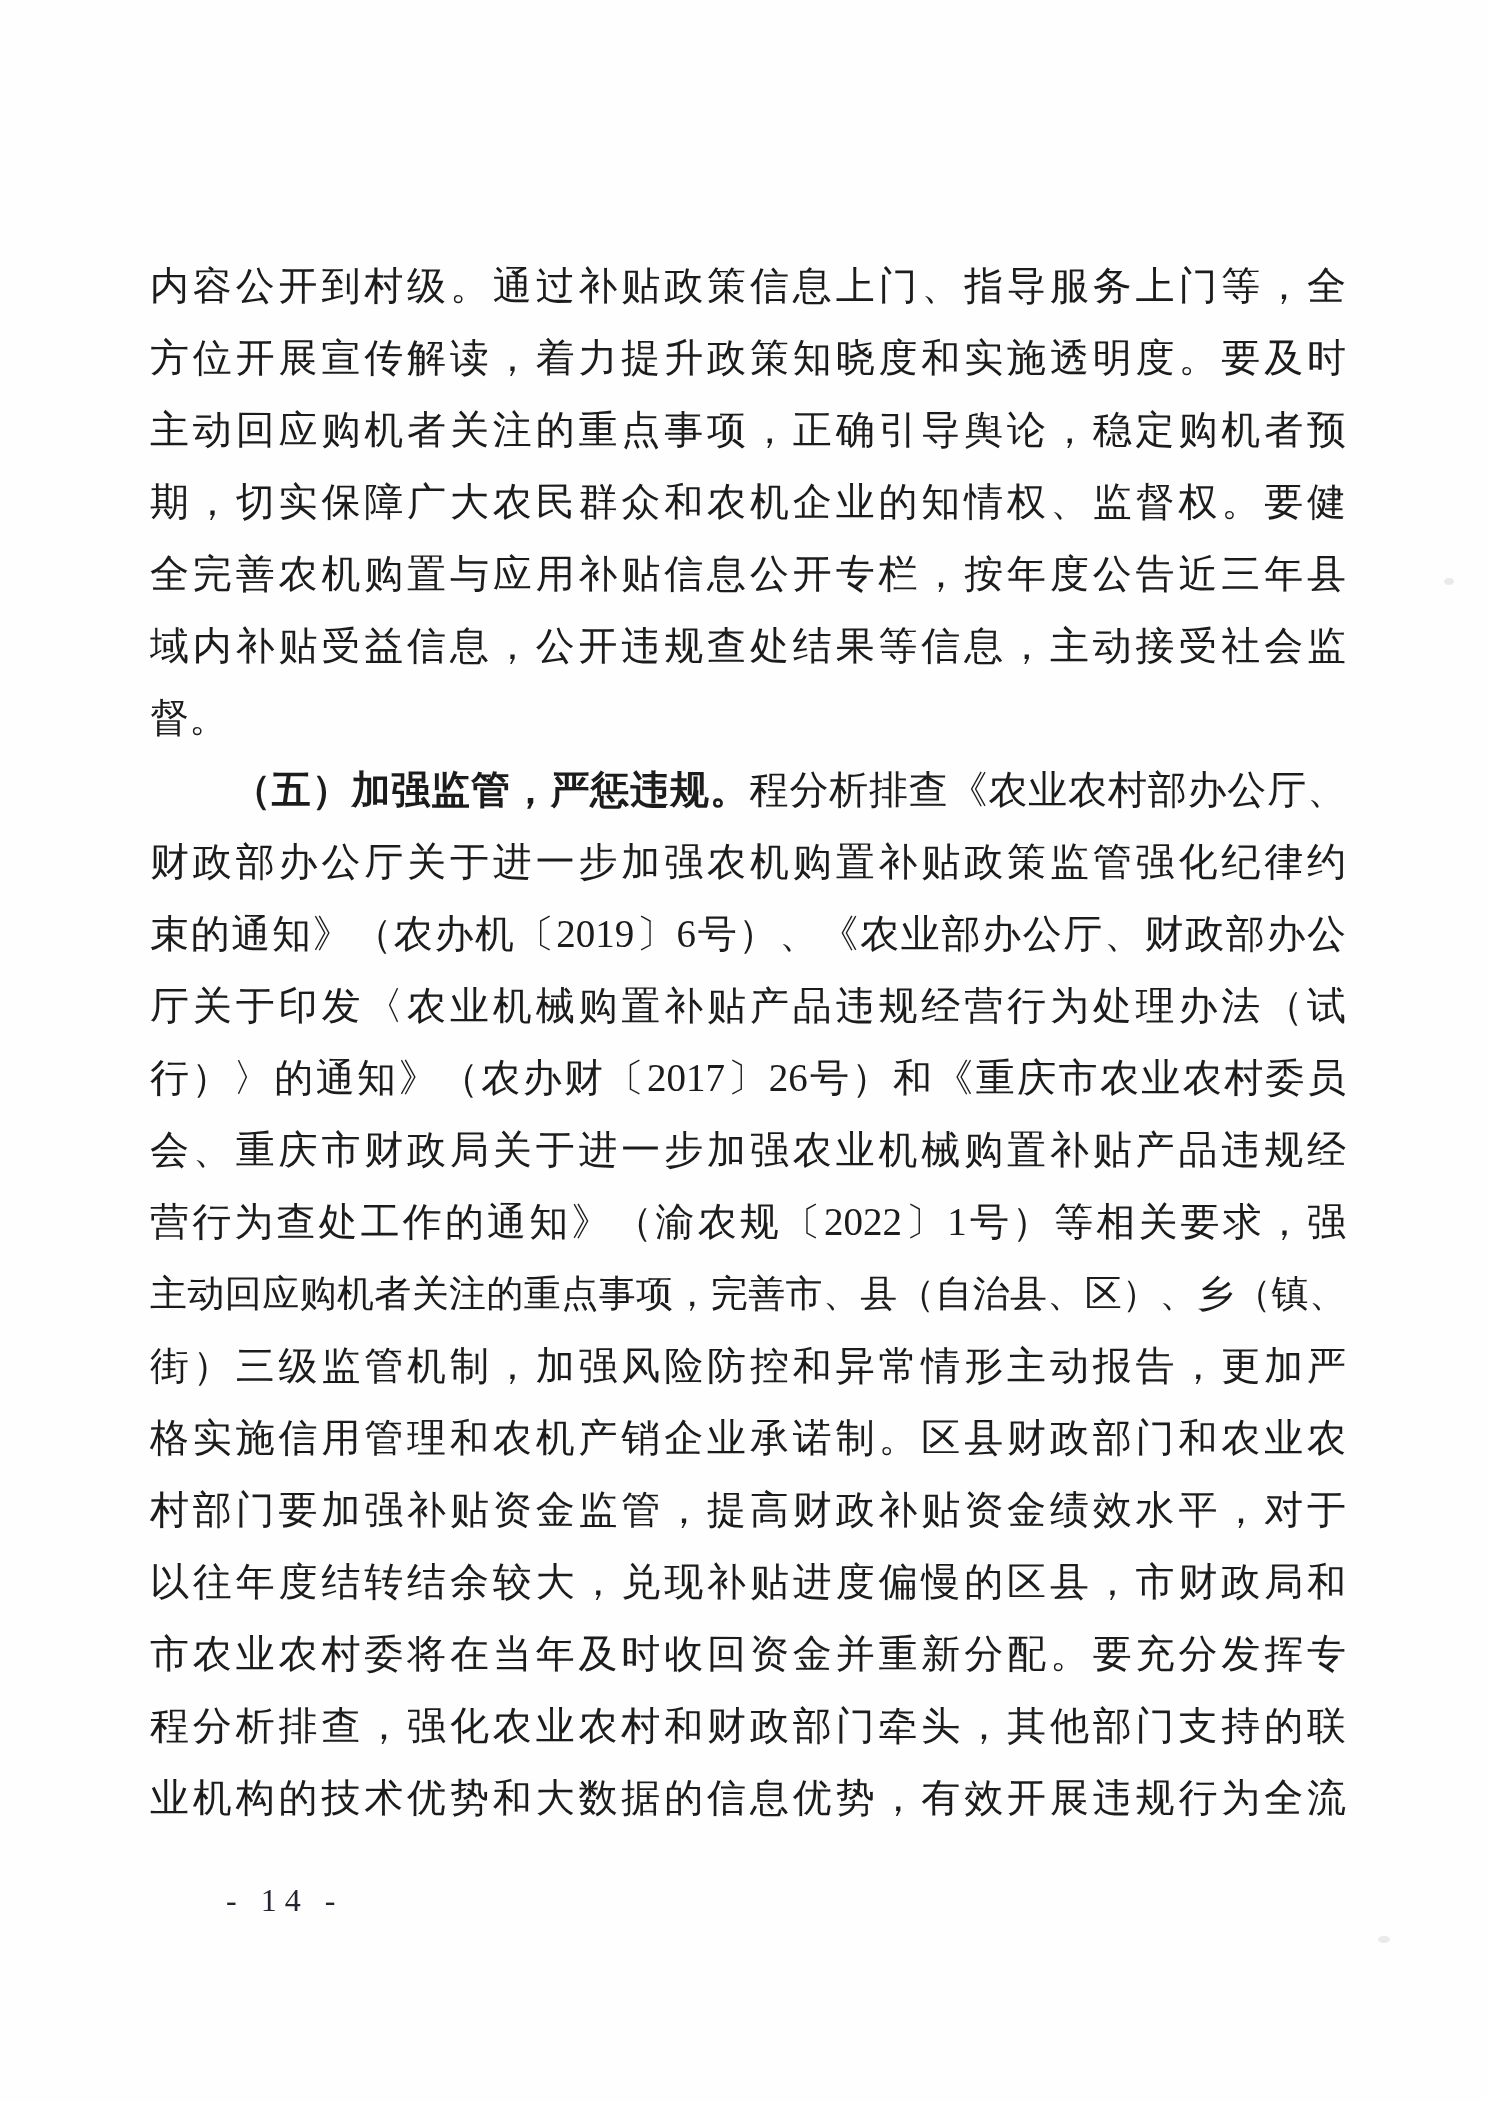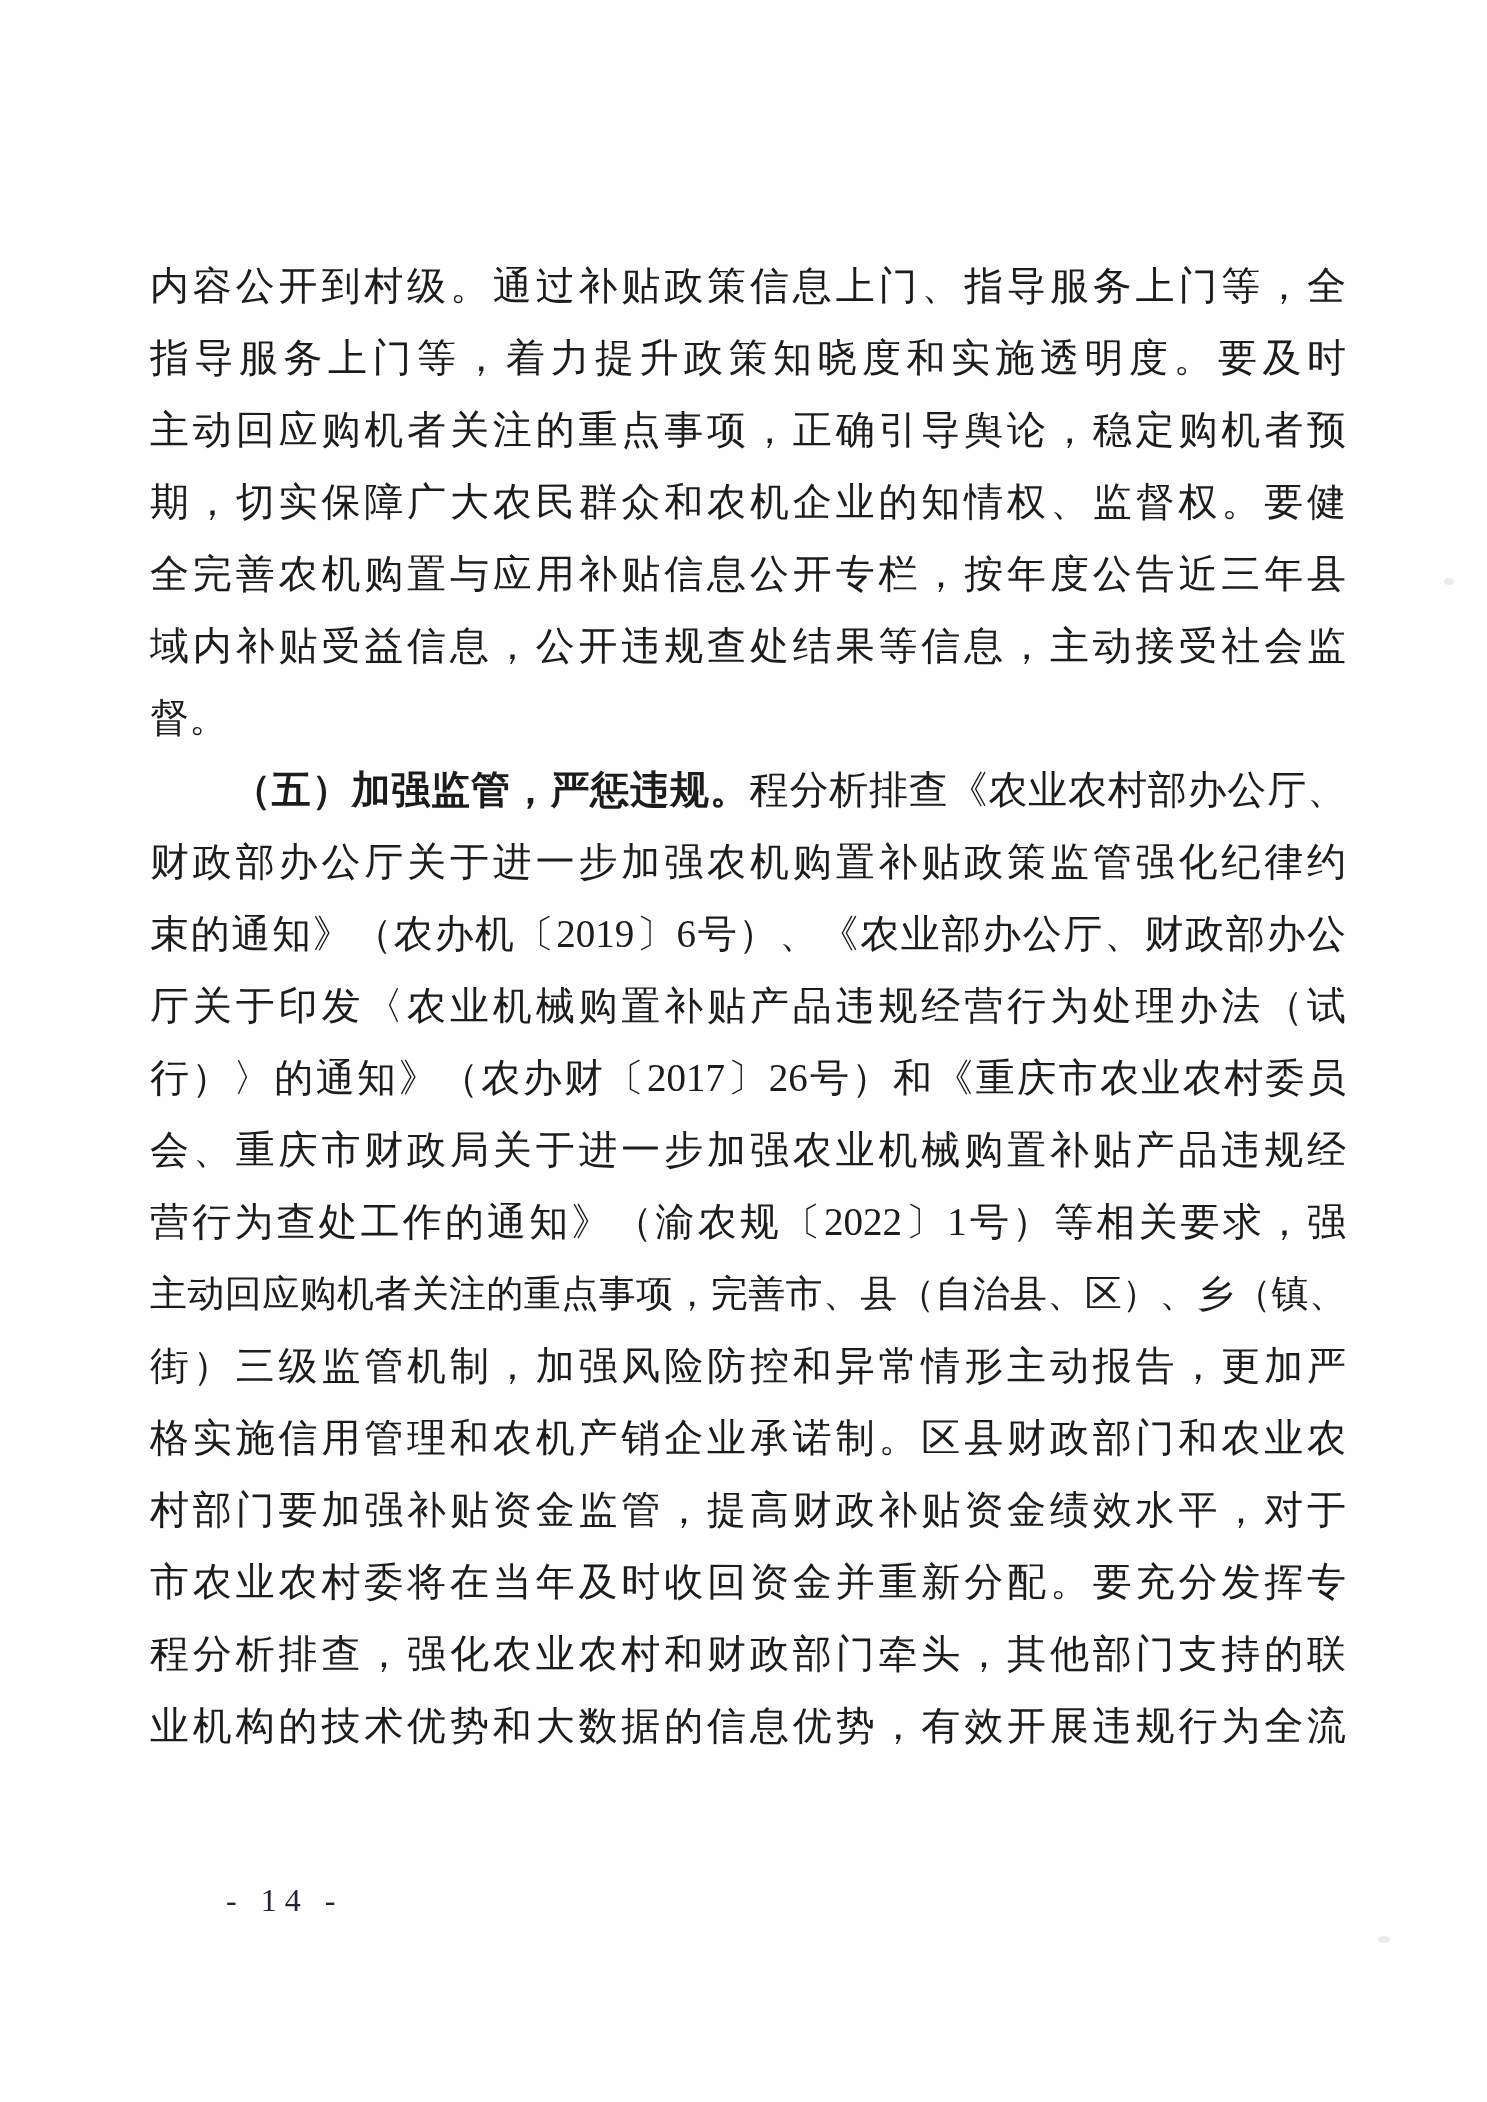--- a/index.html
+++ b/index.html
@@ -62,39 +62,40 @@
   .artifact.a2 { left: 1378px; top: 1936px; width: 12px; height: 7px; }
 </style>
 </head>
 <body>
 
 <div class="page">
 
   <div class="textblock">
 
     <div class="line">内容公开到村级。通过补贴政策信息上门、指导服务上门等，全</div>
-    <div class="line">指导服务上门等，着力提升政策知晓度和实施透明度。要及时</div>
+    <div class="line">方位开展宣传解读，着力提升政策知晓度和实施透明度。要及时</div>
     <div class="line">主动回应购机者关注的重点事项，正确引导舆论，稳定购机者预</div>
     <div class="line">期，切实保障广大农民群众和农机企业的知情权、监督权。要健</div>
     <div class="line">全完善农机购置与应用补贴信息公开专栏，按年度公告近三年县</div>
     <div class="line">域内补贴受益信息，公开违规查处结果等信息，主动接受社会监</div>
     <div class="line lastline">督。</div>
 
     <div class="line indent"><span class="heading-bold">（五）加强监管，严惩违规。</span><span>程分析排查《农业农村部办公厅、</span></div>
 
     <div class="line">财政部办公厅关于进一步加强农机购置补贴政策监管强化纪律约</div>
     <div class="line">束的通知》（农办机〔2019〕6号）、《农业部办公厅、财政部办公</div>
     <div class="line">厅关于印发〈农业机械购置补贴产品违规经营行为处理办法（试</div>
     <div class="line">行）〉的通知》（农办财〔2017〕26号）和《重庆市农业农村委员</div>
     <div class="line">会、重庆市财政局关于进一步加强农业机械购置补贴产品违规经</div>
     <div class="line">营行为查处工作的通知》（渝农规〔2022〕1号）等相关要求，强</div>
     <div class="line compact">主动回应购机者关注的重点事项，完善市、县（自治县、区）、乡（镇、</div>
     <div class="line">街）三级监管机制，加强风险防控和异常情形主动报告，更加严</div>
     <div class="line">格实施信用管理和农机产销企业承诺制。区县财政部门和农业农</div>
     <div class="line">村部门要加强补贴资金监管，提高财政补贴资金绩效水平，对于</div>
+    <div class="line">以往年度结转结余较大，兑现补贴进度偏慢的区县，市财政局和</div>
     <div class="line">市农业农村委将在当年及时收回资金并重新分配。要充分发挥专</div>
     <div class="line">程分析排查，强化农业农村和财政部门牵头，其他部门支持的联</div>
     <div class="line">业机构的技术优势和大数据的信息优势，有效开展违规行为全流</div>
 
   </div>
 
   <div class="page-number">- 14 -</div>
 
   <div class="artifact a1"></div>
   <div class="artifact a2"></div>

